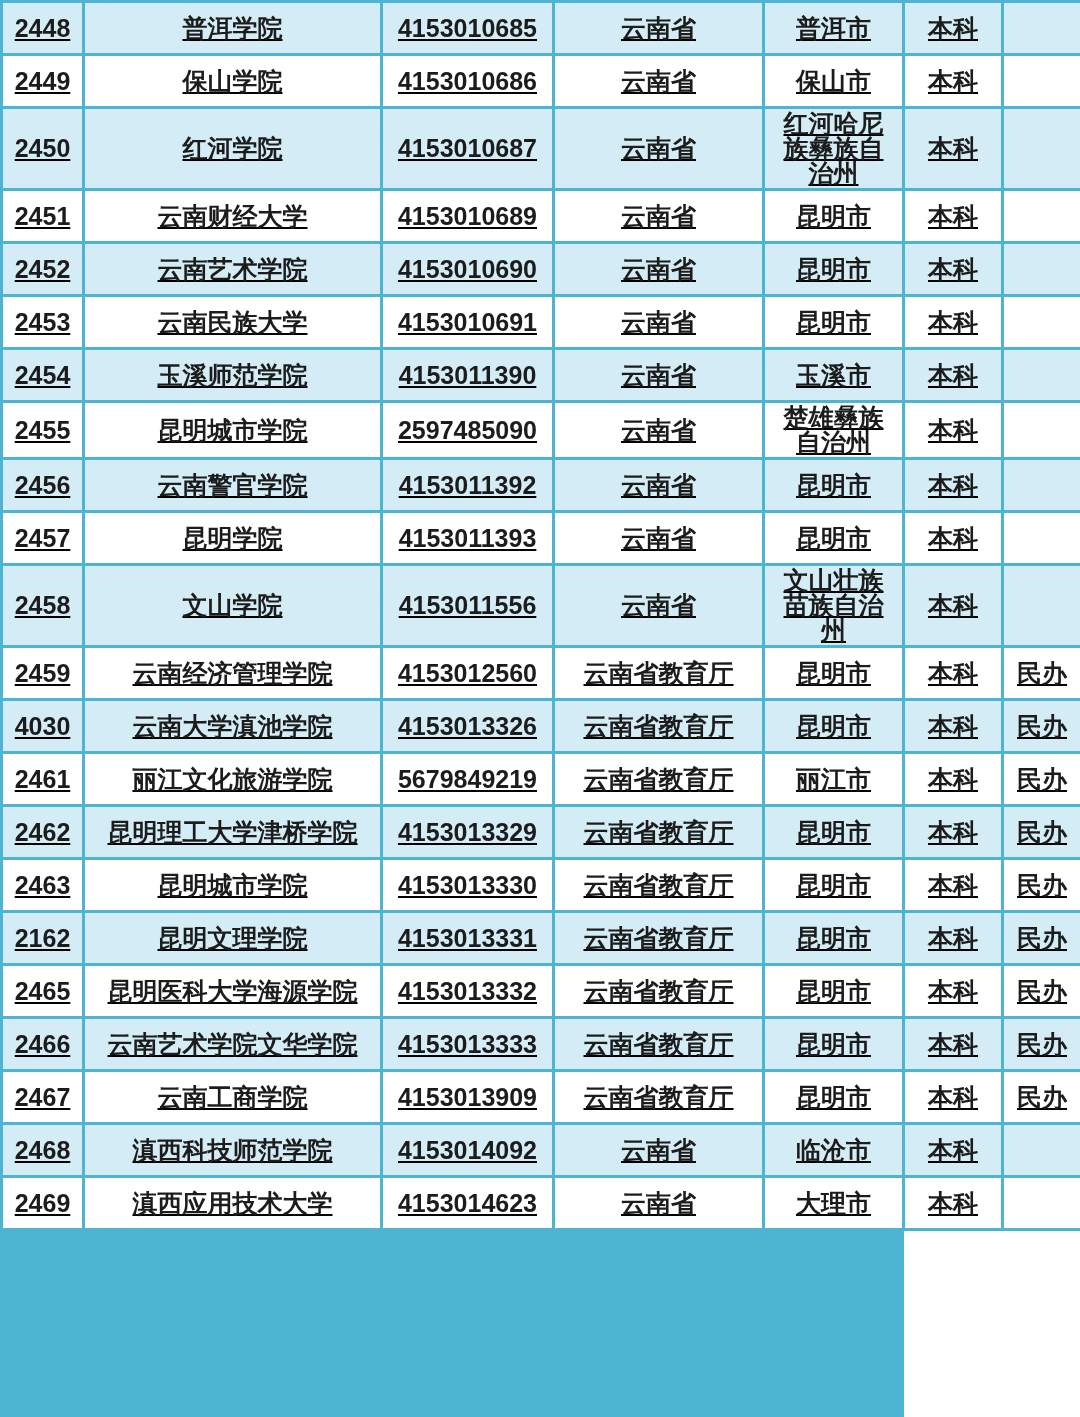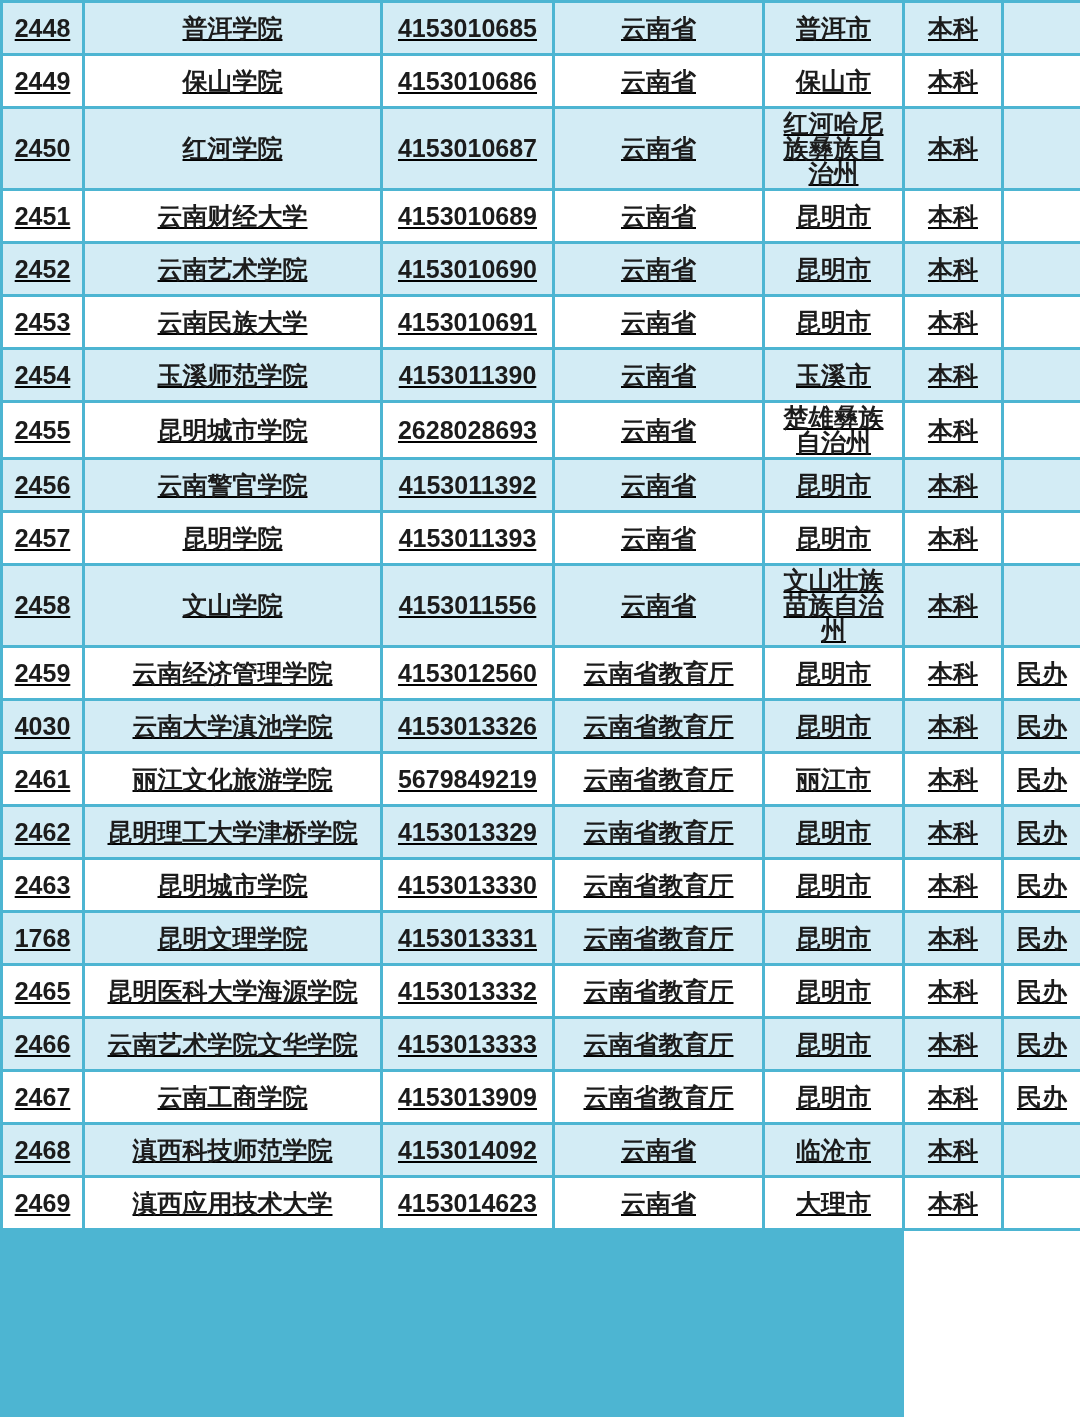--- a/index.html
+++ b/index.html
@@ -125,21 +125,21 @@
           <td class="col-name">玉溪师范学院</td>
           <td class="col-code">4153011390</td>
           <td class="col-authority">云南省</td>
           <td class="col-city">玉溪市</td>
           <td class="col-level">本科</td>
           <td class="col-note"></td>
         </tr>
         <tr class="row-odd">
           <td class="col-num">2455</td>
           <td class="col-name">昆明城市学院</td>
-          <td class="col-code">2628028693</td>
+          <td class="col-code">2597485090</td>
           <td class="col-authority">云南省</td>
           <td class="col-city">楚雄彝族自治州</td>
           <td class="col-level">本科</td>
           <td class="col-note"></td>
         </tr>
         <tr class="row-even">
           <td class="col-num">2456</td>
           <td class="col-name">云南警官学院</td>
           <td class="col-code">4153011392</td>
           <td class="col-authority">云南省</td>
@@ -204,21 +204,21 @@
         <tr class="row-odd">
           <td class="col-num">2463</td>
           <td class="col-name">昆明城市学院</td>
           <td class="col-code">4153013330</td>
           <td class="col-authority">云南省教育厅</td>
           <td class="col-city">昆明市</td>
           <td class="col-level">本科</td>
           <td class="col-note">民办</td>
         </tr>
         <tr class="row-even">
-          <td class="col-num">1768</td>
+          <td class="col-num">2162</td>
           <td class="col-name">昆明文理学院</td>
           <td class="col-code">4153013331</td>
           <td class="col-authority">云南省教育厅</td>
           <td class="col-city">昆明市</td>
           <td class="col-level">本科</td>
           <td class="col-note">民办</td>
         </tr>
         <tr class="row-odd">
           <td class="col-num">2465</td>
           <td class="col-name">昆明医科大学海源学院</td>

